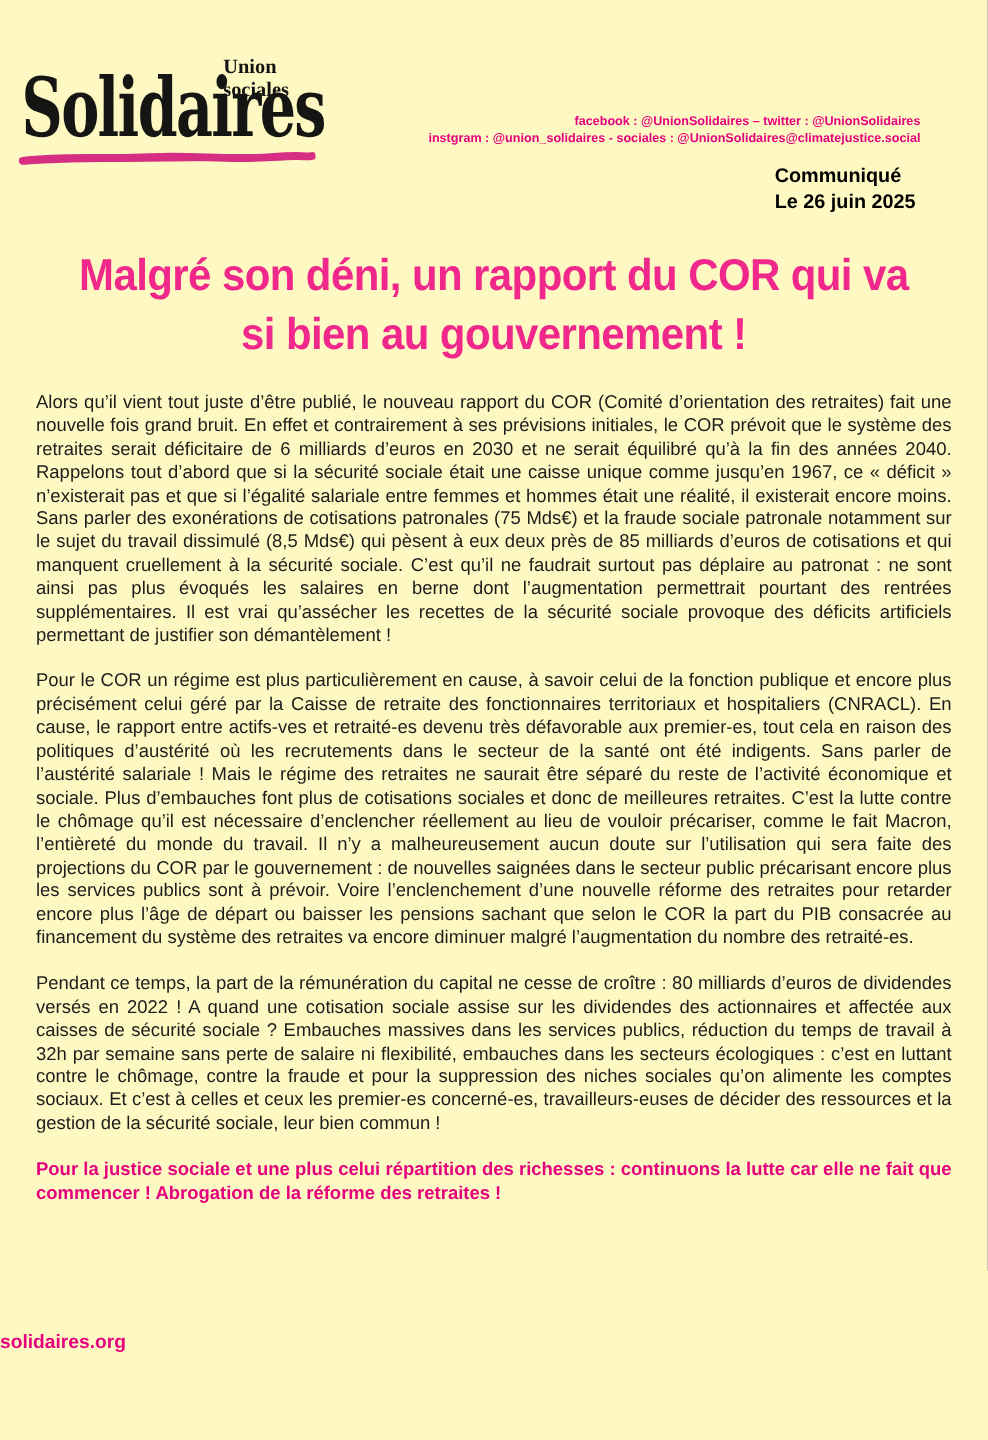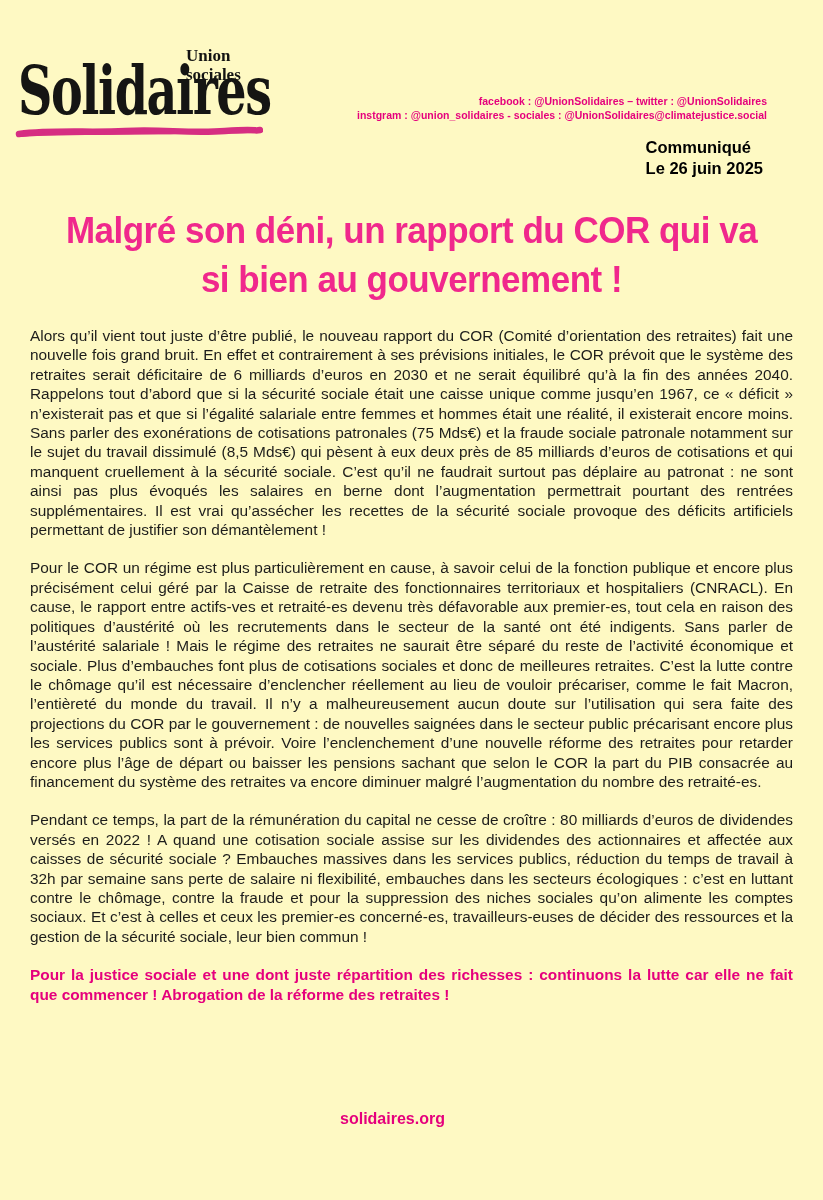--- a/index.html
+++ b/index.html
@@ -57,21 +57,21 @@
     color:#1d1d1b;
     font-size:15.4px;line-height:19.4px;
     text-align:justify;
   }
   .body p{margin:0 0 19px 0;}
   .closing{color:#e5007d;font-weight:bold;}
 
   
   .footer{
     position:absolute;left:0;right:38px;top:1110px;
-    text-align:center;color:#e5007d;font-weight:bold;font-size:16px;
+    color:#e5007d;font-weight:bold;font-size:16px;
   }
 </style>
 </head>
 <body>
 
 <div class="page">
 
   <div class="logo">
     <div class="logo-top">
       <span>Union</span><br>
@@ -96,18 +96,18 @@
 
   <h1 class="title">
     <span>Malgré son déni, un rapport du COR qui va</span><br>
     <span>si bien au gouvernement !</span>
   </h1>
 
   <div class="body">
     <p>Alors qu’il vient tout juste d’être publié, le nouveau rapport du COR (Comité d’orientation des retraites) fait une nouvelle fois grand bruit. En effet et contrairement à ses prévisions initiales, le COR prévoit que le système des retraites serait déficitaire de 6 milliards d’euros en 2030 et ne serait équilibré qu’à la fin des années 2040. Rappelons tout d’abord que si la sécurité sociale était une caisse unique comme jusqu’en 1967, ce « déficit » n’existerait pas et que si l’égalité salariale entre femmes et hommes était une réalité, il existerait encore moins. Sans parler des exonérations de cotisations patronales (75 Mds€) et la fraude sociale patronale notamment sur le sujet du travail dissimulé (8,5 Mds€) qui pèsent à eux deux près de 85 milliards d’euros de cotisations et qui manquent cruellement à la sécurité sociale. C’est qu’il ne faudrait surtout pas déplaire au patronat : ne sont ainsi pas plus évoqués les salaires en berne dont l’augmentation permettrait pourtant des rentrées supplémentaires. Il est vrai qu’assécher les recettes de la sécurité sociale provoque des déficits artificiels permettant de justifier son démantèlement !</p>
     <p>Pour le COR un régime est plus particulièrement en cause, à savoir celui de la fonction publique et encore plus précisément celui géré par la Caisse de retraite des fonctionnaires territoriaux et hospitaliers (CNRACL). En cause, le rapport entre actifs-ves et retraité-es devenu très défavorable aux premier-es, tout cela en raison des politiques d’austérité où les recrutements dans le secteur de la santé ont été indigents. Sans parler de l’austérité salariale ! Mais le régime des retraites ne saurait être séparé du reste de l’activité économique et sociale. Plus d’embauches font plus de cotisations sociales et donc de meilleures retraites. C’est la lutte contre le chômage qu’il est nécessaire d’enclencher réellement au lieu de vouloir précariser, comme le fait Macron, l’entièreté du monde du travail. Il n’y a malheureusement aucun doute sur l’utilisation qui sera faite des projections du COR par le gouvernement : de nouvelles saignées dans le secteur public précarisant encore plus les services publics sont à prévoir. Voire l’enclenchement d’une nouvelle réforme des retraites pour retarder encore plus l’âge de départ ou baisser les pensions sachant que selon le COR la part du PIB consacrée au financement du système des retraites va encore diminuer malgré l’augmentation du nombre des retraité-es.</p>
     <p>Pendant ce temps, la part de la rémunération du capital ne cesse de croître : 80 milliards d’euros de dividendes versés en 2022 ! A quand une cotisation sociale assise sur les dividendes des actionnaires et affectée aux caisses de sécurité sociale ? Embauches massives dans les services publics, réduction du temps de travail à 32h par semaine sans perte de salaire ni flexibilité, embauches dans les secteurs écologiques : c’est en luttant contre le chômage, contre la fraude et pour la suppression des niches sociales qu’on alimente les comptes sociaux. Et c’est à celles et ceux les premier-es concerné-es, travailleurs-euses de décider des ressources et la gestion de la sécurité sociale, leur bien commun !</p>
-    <p class="closing">Pour la justice sociale et une dont juste répartition des richesses : continuons la lutte car elle ne fait que commencer ! Abrogation de la réforme des retraites !</p>
+    <p class="closing">Pour la justice sociale et une plus celui répartition des richesses : continuons la lutte car elle ne fait que commencer ! Abrogation de la réforme des retraites !</p>
   </div>
 
   <div class="footer">solidaires.org</div>
 
 </div>
 
 </body></html>

